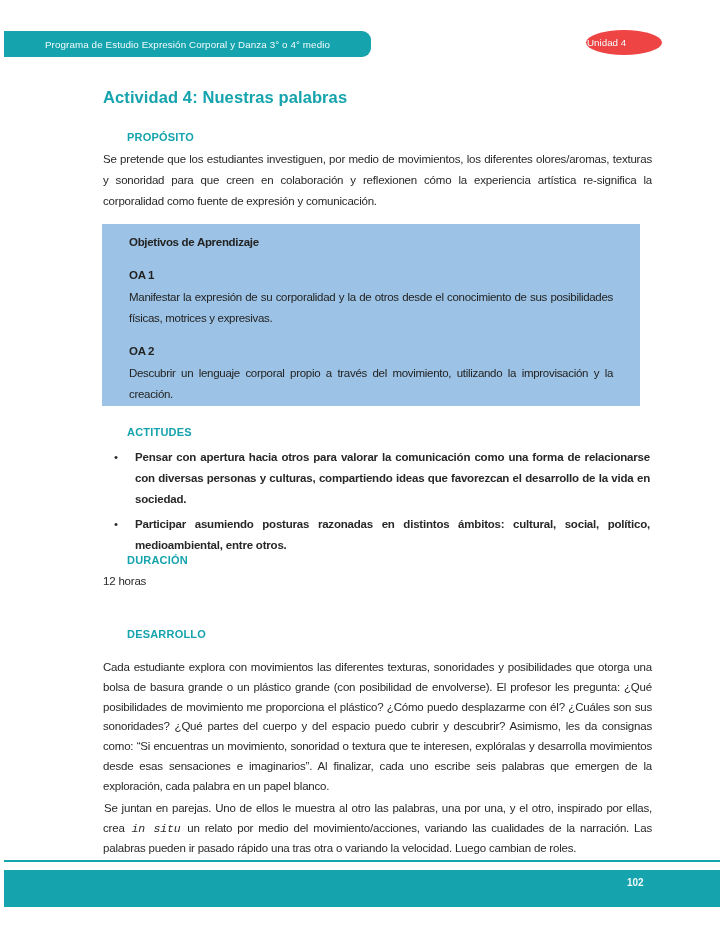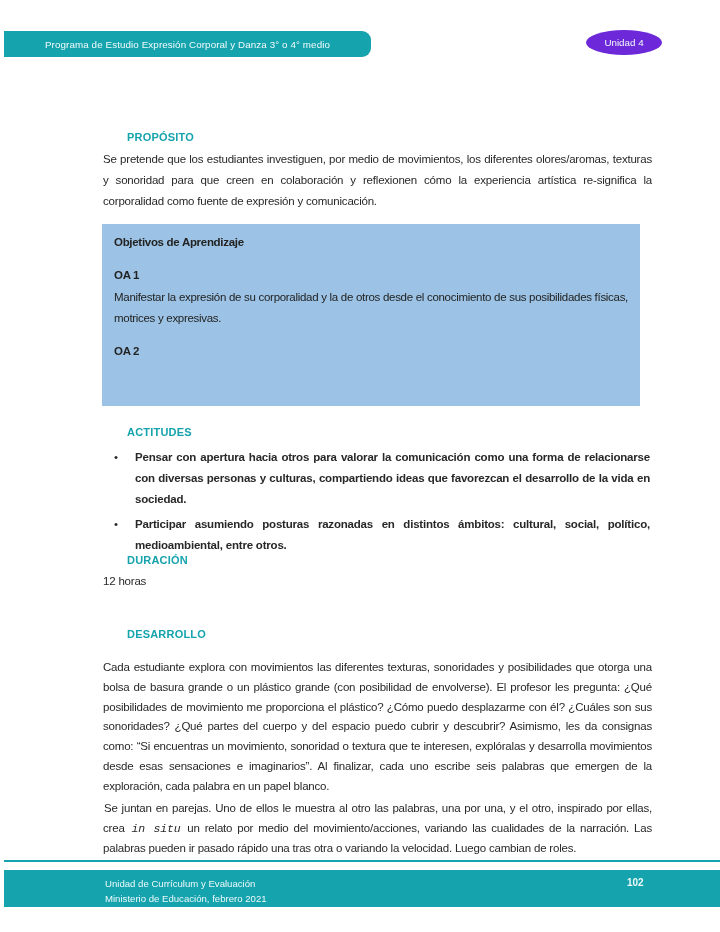--- a/index.html
+++ b/index.html
@@ -17,22 +17,22 @@
   .header-bar {
     position: absolute; left: 0; top: 27px; width: 367px; height: 26px;
     background: #15a3ad; border-radius: 0 9px 9px 0;
     display: flex; align-items: center; justify-content: center;
   }
   .header-bar span {
     color: #f2fbfc; font-size: 9.8px; letter-spacing: 0.1px; white-space: nowrap;
   }
   .unit-badge {
     position: absolute; left: 582px; top: 26px; width: 76px; height: 25px;
-    background: #6d28d9; border-radius: 50%;
-    display: flex; align-items: center; justify-content: center;
+    background: #ef4444; border-radius: 50%;
+    display: flex; align-items: center; justify-content: flex-start;
   }
   .unit-badge span { color: #f2fbfc; font-size: 9.8px; white-space: nowrap; }
 
   
   .activity-title {
     position: absolute; left: 99px; top: 84px;
     color: #15a3ad; font-size: 16.5px; font-weight: bold; letter-spacing: 0.1px;
   }
   .sec-heading {
     position: absolute; left: 99px;
@@ -51,21 +51,21 @@
   }
   .prop-body { top: 145px; }
   .dur-body  { top: 567px; text-align: left; }
   .des-p1 { top: 654px; line-height: 19.8px; }
   .des-p2 { top: 795px; line-height: 19.8px; }
   .des-p2 em { font-style: italic; font-family: Liberation Mono, monospace; }
 
   
   .oa-box {
     position: absolute; left: 98px; top: 220px; width: 538px; height: 182px;
-    background: #9cc3e5; padding: 7px 11px;
+    background: #9cc3e5; padding: 7px 26px;
     font-size: 11.5px; line-height: 21px; letter-spacing: -0.3px;
     text-align: justify; color: #222;
   }
   .oa-box .bold { font-weight: bold; }
   .oa-box .spacer { height: 10px; }
 
   
   .bullet-list { position: absolute; left: 99px; top: 441px; width: 549px; list-style: none; }
   .bullet-item { display: flex; font-size: 11.5px; line-height: 21.2px; letter-spacing: -0.2px; }
   .bullet-marker { width: 28px; padding-left: 9px; flex: none; }
@@ -86,31 +86,33 @@
 <div class="page">
 
   <div class="header-bar">
     <span>Programa de Estudio Expresión Corporal y Danza 3° o 4° medio</span>
   </div>
 
   <div class="unit-badge">
     <span>Unidad 4</span>
   </div>
 
+  <h1 class="activity-title">Actividad 4: Nuestras palabras</h1>
 
   <h2 class="sec-heading h-proposito">PROPÓSITO</h2>
   <p class="body-text prop-body">Se pretende que los estudiantes investiguen, por medio de movimientos, los diferentes olores/aromas, texturas y sonoridad para que creen en colaboración y reflexionen cómo la experiencia artística re-significa la corporalidad como fuente de expresión y comunicación.</p>
 
   <div class="oa-box">
     <div class="bold">Objetivos de Aprendizaje</div>
     <div class="spacer"></div>
     <div class="bold">OA 1</div>
     <div>Manifestar la expresión de su corporalidad y la de otros desde el conocimiento de sus posibilidades físicas, motrices y expresivas.</div>
     <div class="spacer"></div>
     <div class="bold">OA 2</div>
+    <div>Descubrir un lenguaje corporal propio a través del movimiento, utilizando la improvisación y la creación.</div>
   </div>
 
   <h2 class="sec-heading h-actitudes">ACTITUDES</h2>
   <ul class="bullet-list">
     <li class="bullet-item">
       <span class="bullet-marker">•</span>
       <span class="bullet-text">Pensar con apertura hacia otros para valorar la comunicación como una forma de relacionarse con diversas personas y culturas, compartiendo ideas que favorezcan el desarrollo de la vida en sociedad.</span>
     </li>
     <li class="bullet-item">
       <span class="bullet-marker">•</span>
@@ -120,20 +122,16 @@
 
   <h2 class="sec-heading h-duracion">DURACIÓN</h2>
   <p class="body-text dur-body">12 horas</p>
 
   <h2 class="sec-heading h-desarrollo">DESARROLLO</h2>
   <p class="body-text des-p1">Cada estudiante explora con movimientos las diferentes texturas, sonoridades y posibilidades que otorga una bolsa de basura grande o un plástico grande (con posibilidad de envolverse). El profesor les pregunta: ¿Qué posibilidades de movimiento me proporciona el plástico? ¿Cómo puedo desplazarme con él? ¿Cuáles son sus sonoridades? ¿Qué partes del cuerpo y del espacio puedo cubrir y descubrir? Asimismo, les da consignas como: “Si encuentras un movimiento, sonoridad o textura que te interesen, explóralas y desarrolla movimientos desde esas sensaciones e imaginarios”. Al finalizar, cada uno escribe seis palabras que emergen de la exploración, cada palabra en un papel blanco.</p>
   <p class="body-text des-p2"><span>Se juntan en parejas. Uno de ellos le muestra al otro las palabras, una por una, y el otro, inspirado por ellas, crea </span><em>in situ</em><span> un relato por medio del movimiento/acciones, variando las cualidades de la narración. Las palabras pueden ir pasado rápido una tras otra o variando la velocidad. Luego cambian de roles.</span></p>
 
   <div class="footer-rule"></div>
   <div class="footer-bar">
-    <div class="footer-org">
-      <div>Unidad de Currículum y Evaluación</div>
-      <div>Ministerio de Educación, febrero 2021</div>
-    </div>
     <div class="footer-page">102</div>
   </div>
 
 </div>
 
 </body></html>

